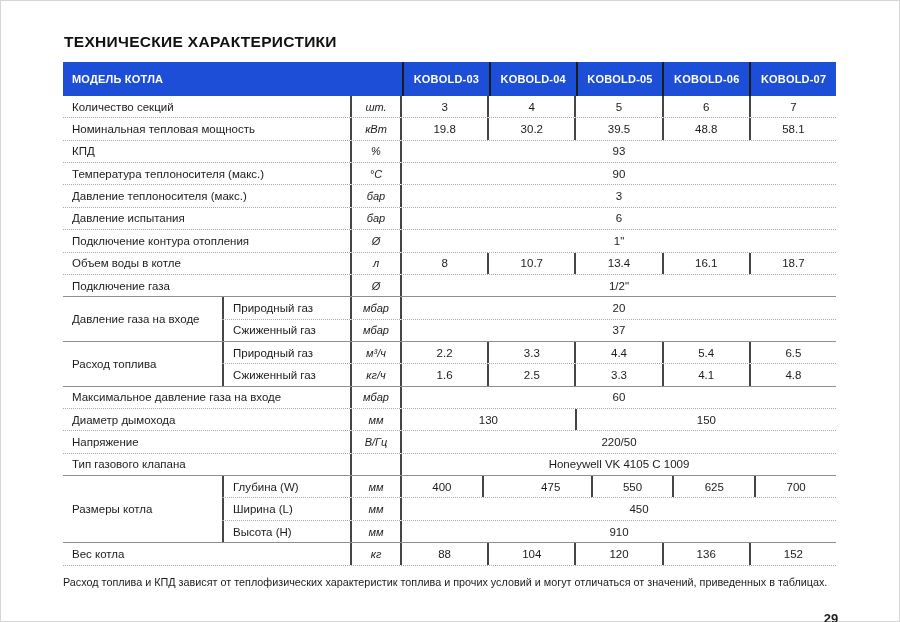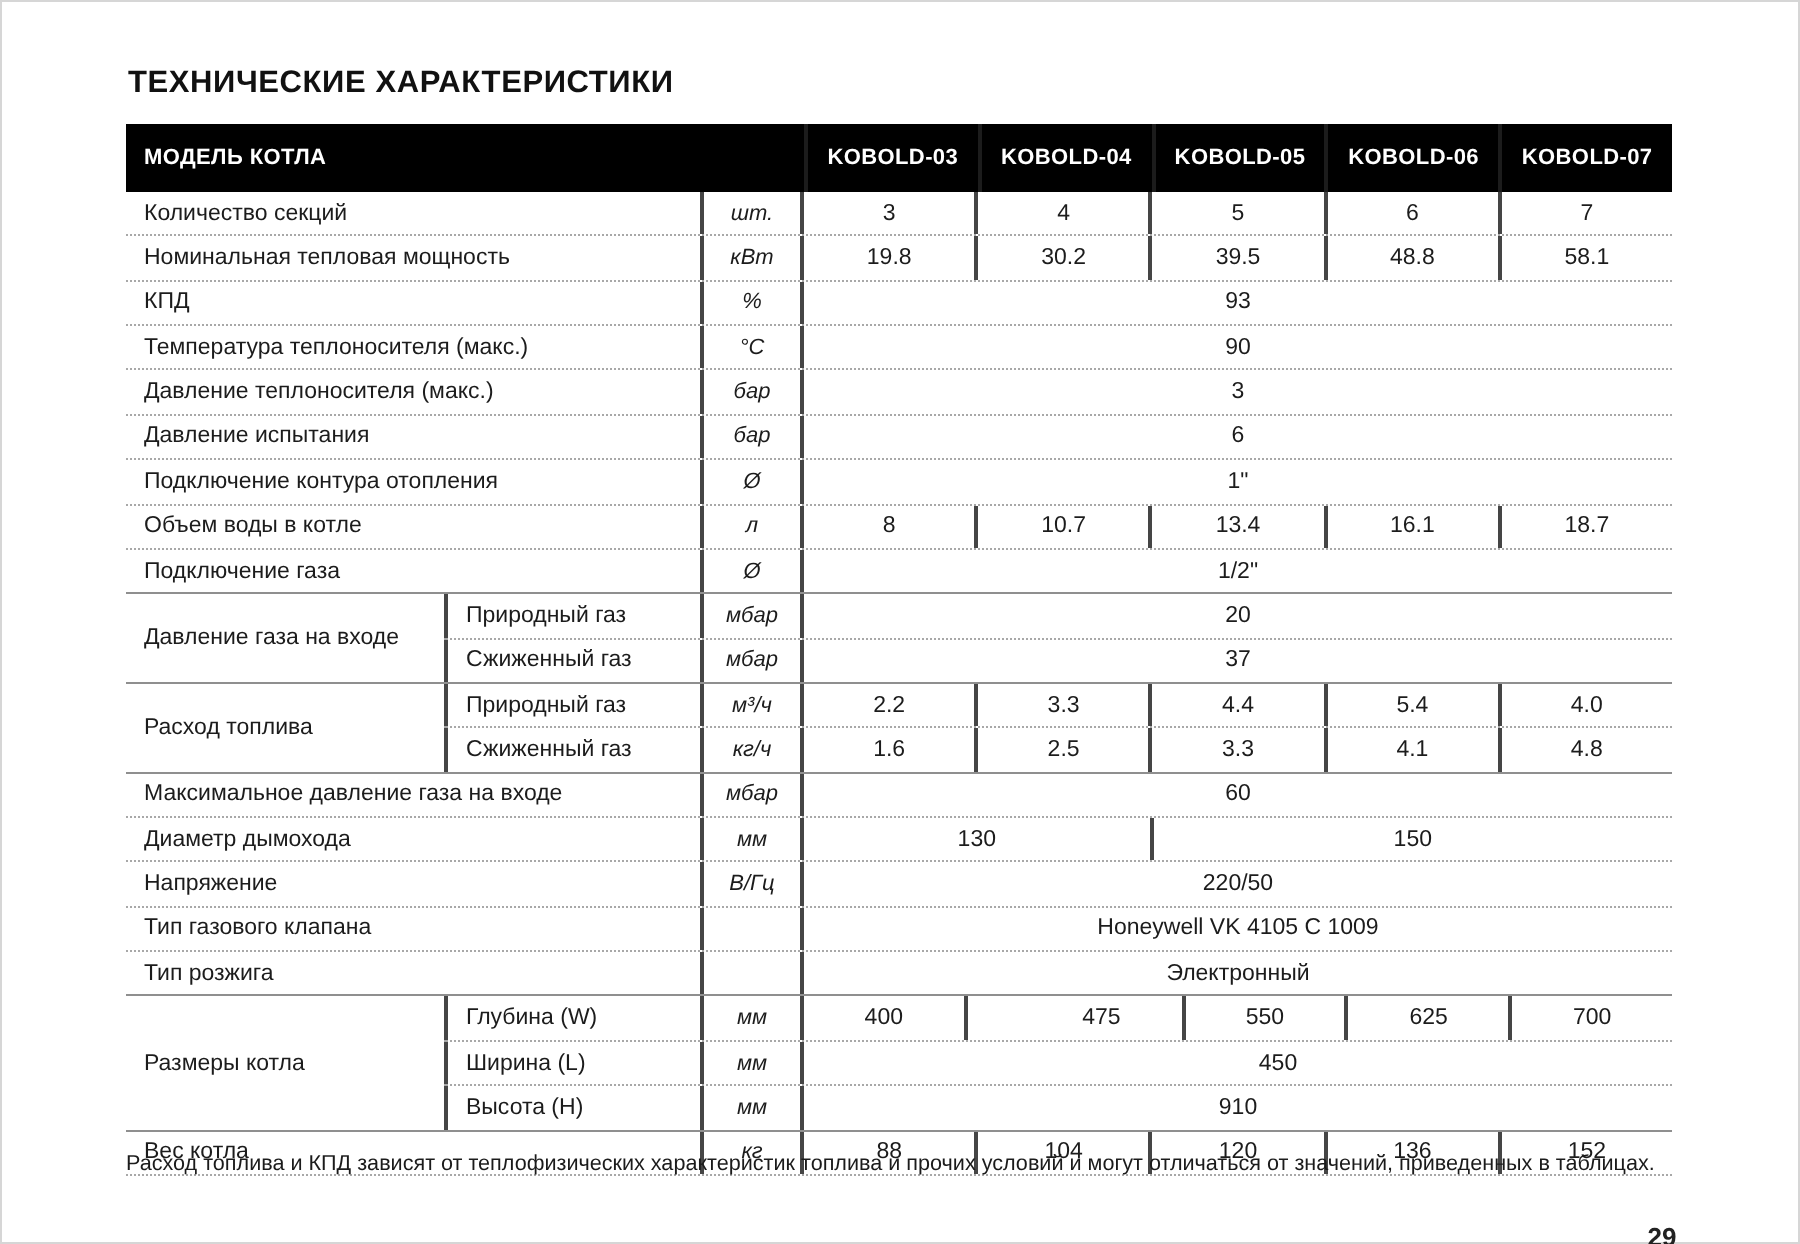--- a/index.html
+++ b/index.html
@@ -8,21 +8,21 @@
     font-family:"Liberation Sans","DejaVu Sans",sans-serif;color:#1c1c1c;
     -webkit-font-smoothing:antialiased;
   }
   .frame{position:absolute;inset:0;border:1px solid #d6d6d6;pointer-events:none;}
   .title{
     position:absolute;left:64px;top:33px;margin:0;
     font-size:15.5px;font-weight:bold;color:#111;letter-spacing:.3px;
   }
   .table{position:absolute;left:63px;top:62px;width:773px;}
   
-  .thead{display:flex;height:34px;background:#000000;}
+  .thead{display:flex;height:34px;background:#1d4ed8;}
   .th{display:flex;align-items:center;justify-content:center;
       color:#fff;font-weight:bold;font-size:11px;letter-spacing:.2px;}
   .th.model{flex:0 0 339px;justify-content:flex-start;padding-left:9px;box-sizing:border-box;}
   .th.col{flex:1 1 0;border-left:2px solid #1c1c1c;}
   
   #tbody{border-bottom:1px dotted #a8a8a8;}
   #tbody > div{border-top:1px dotted #a8a8a8;}
   #tbody > div:first-child{border-top:0;}
   #tbody > .group,
   #tbody > .group + .trow,
@@ -165,21 +165,21 @@
         <div class="glabel">Расход топлива</div>
         <div class="stack">
           <div class="subrow">
             <div class="sublabel">Природный газ</div>
             <div class="unit">м³/ч</div>
             <div class="vals">
               <div class="val" style="flex-grow: 1;">2.2</div>
               <div class="val" style="flex-grow: 1;">3.3</div>
               <div class="val" style="flex-grow: 1;">4.4</div>
               <div class="val" style="flex-grow: 1;">5.4</div>
-              <div class="val" style="flex-grow: 1;">4.0</div>
+              <div class="val" style="flex-grow: 1;">6.5</div>
             </div>
           </div>
           <div class="subrow">
             <div class="sublabel">Сжиженный газ</div>
             <div class="unit">кг/ч</div>
             <div class="vals">
               <div class="val" style="flex-grow: 1;">1.6</div>
               <div class="val" style="flex-grow: 1;">2.5</div>
               <div class="val" style="flex-grow: 1;">3.3</div>
               <div class="val" style="flex-grow: 1;">4.1</div>
@@ -210,27 +210,20 @@
           <div class="val" style="flex-grow: 5;">220/50</div>
         </div>
       </div>
       <div class="trow">
         <div class="label">Тип газового клапана</div>
         <div class="unit"></div>
         <div class="vals">
           <div class="val" style="flex-grow: 5;">Honeywell VK 4105 C 1009</div>
         </div>
       </div>
-      <div class="trow">
-        <div class="label">Тип розжига</div>
-        <div class="unit"></div>
-        <div class="vals">
-          <div class="val" style="flex-grow: 5;">Электронный</div>
-        </div>
-      </div>
       <div class="group">
         <div class="glabel">Размеры котла</div>
         <div class="stack">
           <div class="subrow">
             <div class="sublabel">Глубина (W)</div>
             <div class="unit">мм</div>
             <div class="vals">
               <div class="val" style="flex-grow: 1;">400</div>
               <div class="val" style="flex-grow: 1; padding-left: 27px;">475</div>
               <div class="val" style="flex-grow: 1;">550</div>

